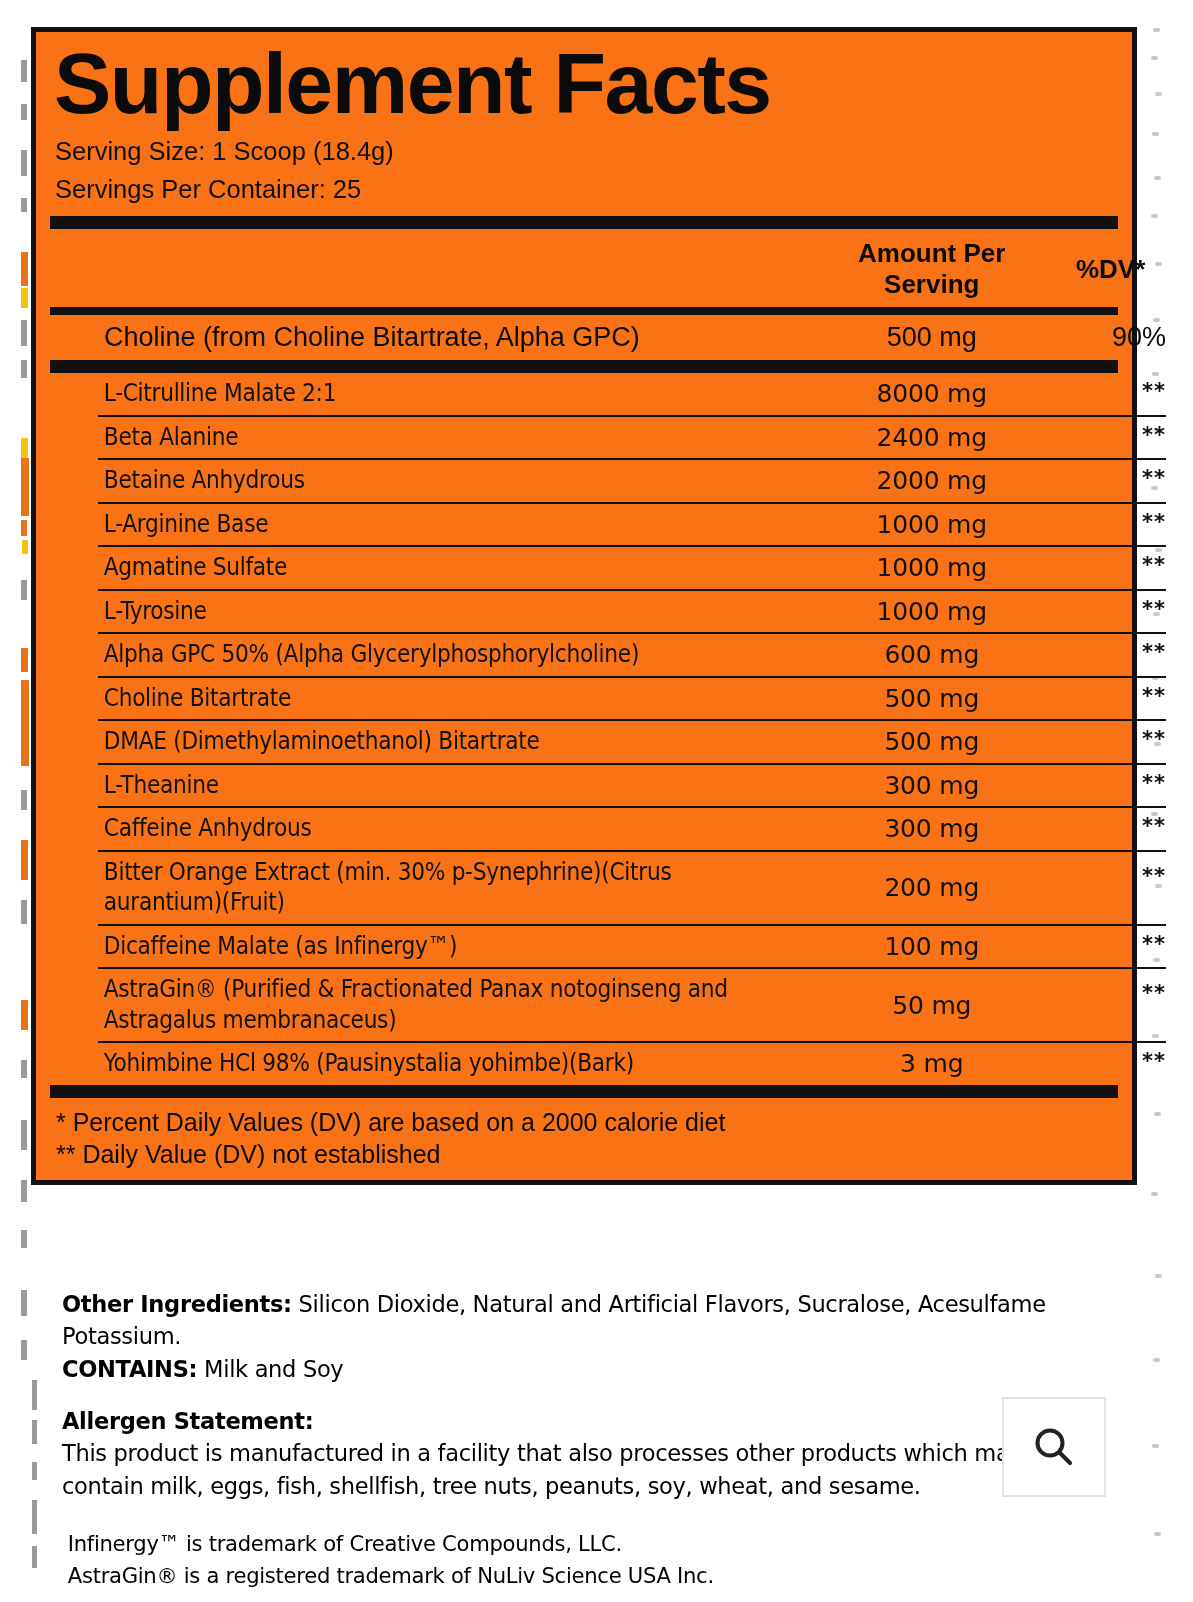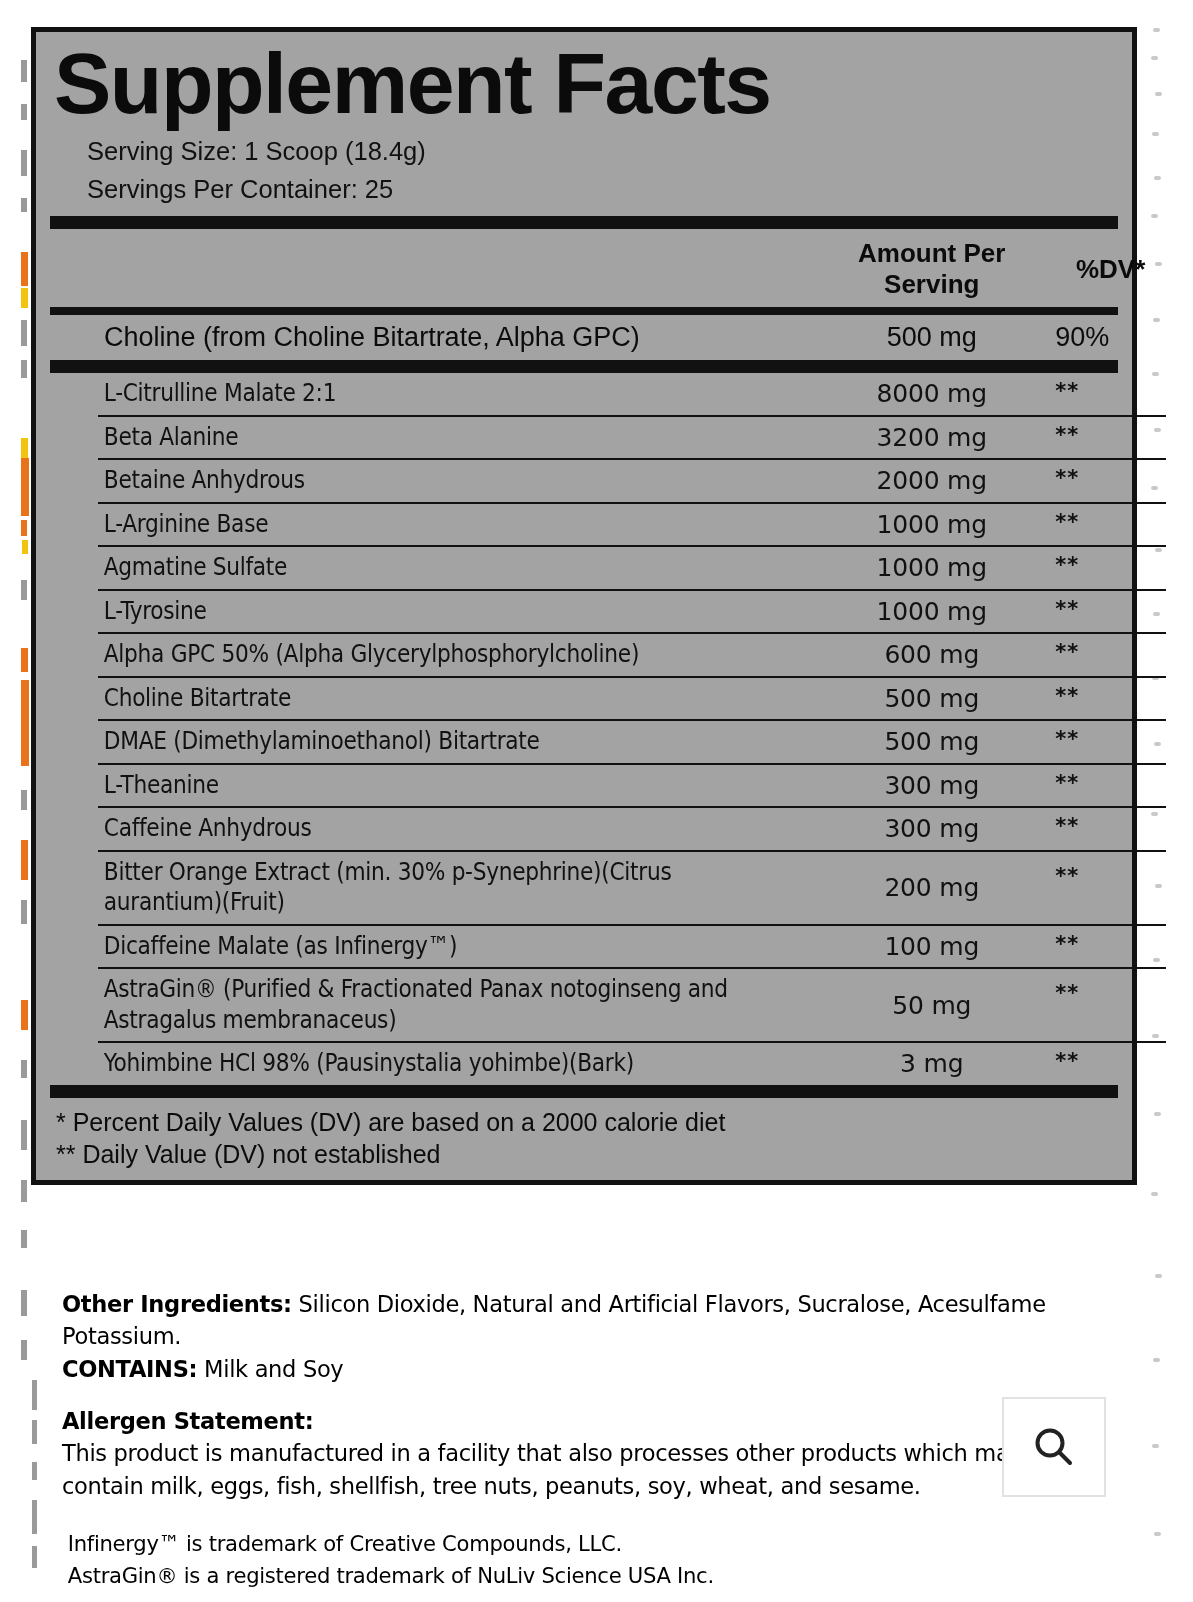--- a/index.html
+++ b/index.html
@@ -36,21 +36,21 @@
     position: absolute; background: #c9c9c9; width: 7px; height: 4px;
     border-radius: 2px;
   }
 
   
   #label-panel {
     position: absolute;
     left: 31px; top: 27px;
     width: 1106px;
     border: 5px solid #111111;
-    background: #a3a3a3;
+    background: #f97316;
     padding: 0;
   }
   .panel-inner { padding: 0 14px 0 14px; }
 
   
   #facts-title {
     font-family: "Liberation Sans", sans-serif;
     font-weight: bold;
     font-size: 86px;
     line-height: 1.02;
@@ -59,32 +59,32 @@
     padding-left: 4px;
     color: #0b0b0b;
   }
   .serving-line {
     font-family: "Liberation Sans", sans-serif;
     font-size: 25.5px;
     line-height: 1.5;
     padding-left: 5px;
     color: #111111;
   }
-  #serving-block { margin-bottom: 8px; margin-left: 32px; }
+  #serving-block { margin-bottom: 8px; }
 
   
   .rule-thick { height: 13px; background: #111111; margin: 0 0 0 0; }
   .rule-med   { height: 8px;  background: #111111; }
 
   
   .facts-table { width: 100%; border-collapse: collapse; margin-left: 48px; }
   .facts-table td { vertical-align: middle; padding: 0; }
   .col-name   { width: 705px; }
   .col-amount { width: 245px; text-align: center; }
-  .col-dv     { width: 110px; text-align: left; }
+  .col-dv     { width: 110px; text-align: right; }
 
   
   #table-head-row td {
     font-family: "Liberation Sans", sans-serif;
     font-weight: bold;
     font-size: 26px;
     padding: 9px 0 7px 0;
     color: #0b0b0b;
   }
   #table-head-row .col-amount { text-align: center; }
@@ -297,21 +297,21 @@
 
     <table class="facts-table" id="ingredient-table">
       <tbody id="ingredient-rows">
           <tr class="row-item">
             <td class="col-name">L-Citrulline Malate 2:1</td>
             <td class="col-amount">8000 mg</td>
             <td class="col-dv">**</td>
           </tr>
           <tr class="row-item">
             <td class="col-name">Beta Alanine</td>
-            <td class="col-amount">3200 mg</td>
+            <td class="col-amount">2400 mg</td>
             <td class="col-dv">**</td>
           </tr>
           <tr class="row-item">
             <td class="col-name">Betaine Anhydrous</td>
             <td class="col-amount">2000 mg</td>
             <td class="col-dv">**</td>
           </tr>
           <tr class="row-item">
             <td class="col-name">L-Arginine Base</td>
             <td class="col-amount">1000 mg</td>

